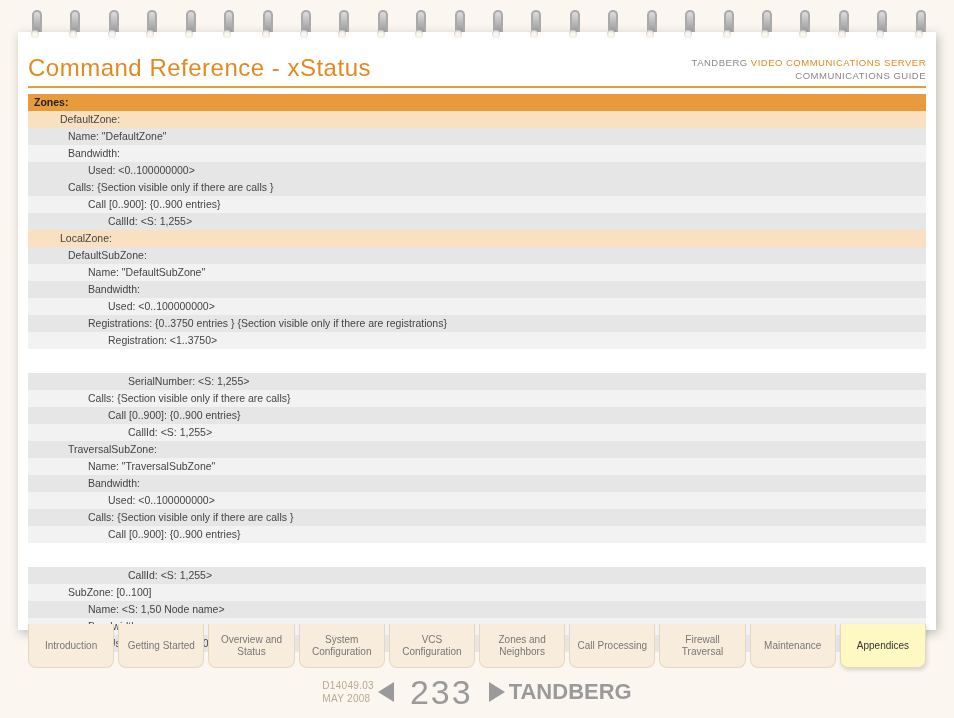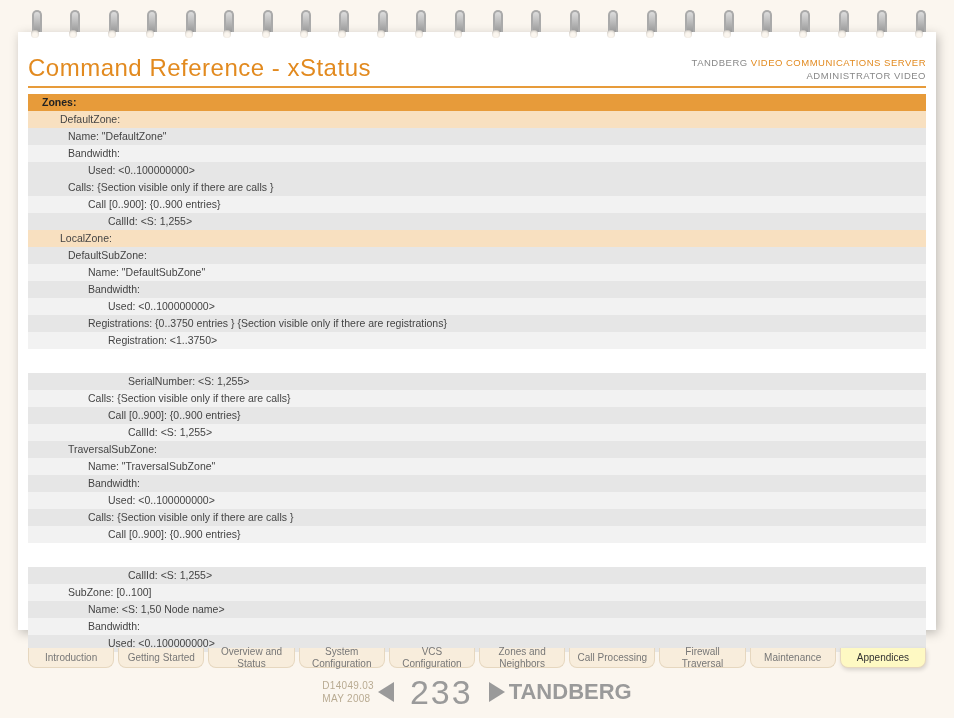--- a/index.html
+++ b/index.html
@@ -94,38 +94,38 @@
   
   .rows { width: 100%; }
   .row {
     font-size: 10.5px;
     color: #444;
     line-height: 17px;
     height: 17px;
     white-space: nowrap;
     overflow: hidden;
   }
-  .hdr { background: #e79b3a; color: #222; font-weight: bold; padding-left: 14px; }
+  .hdr { background: #e79b3a; color: #222; font-weight: bold; padding-left: 6px; }
   .lvl1 { background: #f8e0c0; padding-left: 32px; }
   .lvl2a { background: #e6e6e6; padding-left: 40px; }
   .lvl2b { background: #f2f2f2; padding-left: 40px; }
   .lvl3a { background: #e6e6e6; padding-left: 60px; }
   .lvl3b { background: #f2f2f2; padding-left: 60px; }
   .lvl4a { background: #e6e6e6; padding-left: 80px; }
   .lvl4b { background: #f2f2f2; padding-left: 80px; }
   .lvl5a { background: #e6e6e6; padding-left: 100px; margin-top: 24px; }
   .lvl5b { background: #f2f2f2; padding-left: 100px; }
 
   
   .tabs {
     position: absolute;
     left: 28px;
     right: 28px;
     bottom: 50px;
-    height: 20px;
+    height: 44px;
     display: flex;
     gap: 4px;
   }
   .tab {
     flex: 1;
     background: #f8eddc;
     border: 1px solid #e6d7bf;
     border-top: none;
     border-radius: 0 0 8px 8px;
     font-size: 10px;
@@ -195,21 +195,21 @@
     </div>
 
   <div class="sheet">
     <div class="sheet-header">
       <div class="title">Command Reference - xStatus</div>
       <div class="brand-block">
         <div>
           <span>TANDBERG</span>
           <span class="orange">VIDEO COMMUNICATIONS SERVER</span>
         </div>
-        <div>ADMINISTRATOR VIDEO</div>
+        <div>COMMUNICATIONS GUIDE</div>
       </div>
     </div>
     <div class="rows" id="rows">
         <div class="row hdr">Zones:</div>
         <div class="row lvl1">DefaultZone:</div>
         <div class="row lvl2a">Name: "DefaultZone"</div>
         <div class="row lvl2b">Bandwidth:</div>
         <div class="row lvl3a">Used: &lt;0..100000000&gt;</div>
         <div class="row lvl2a">Calls: {Section visible only if there are calls }</div>
         <div class="row lvl3b">Call [0..900]: {0..900 entries}</div>

